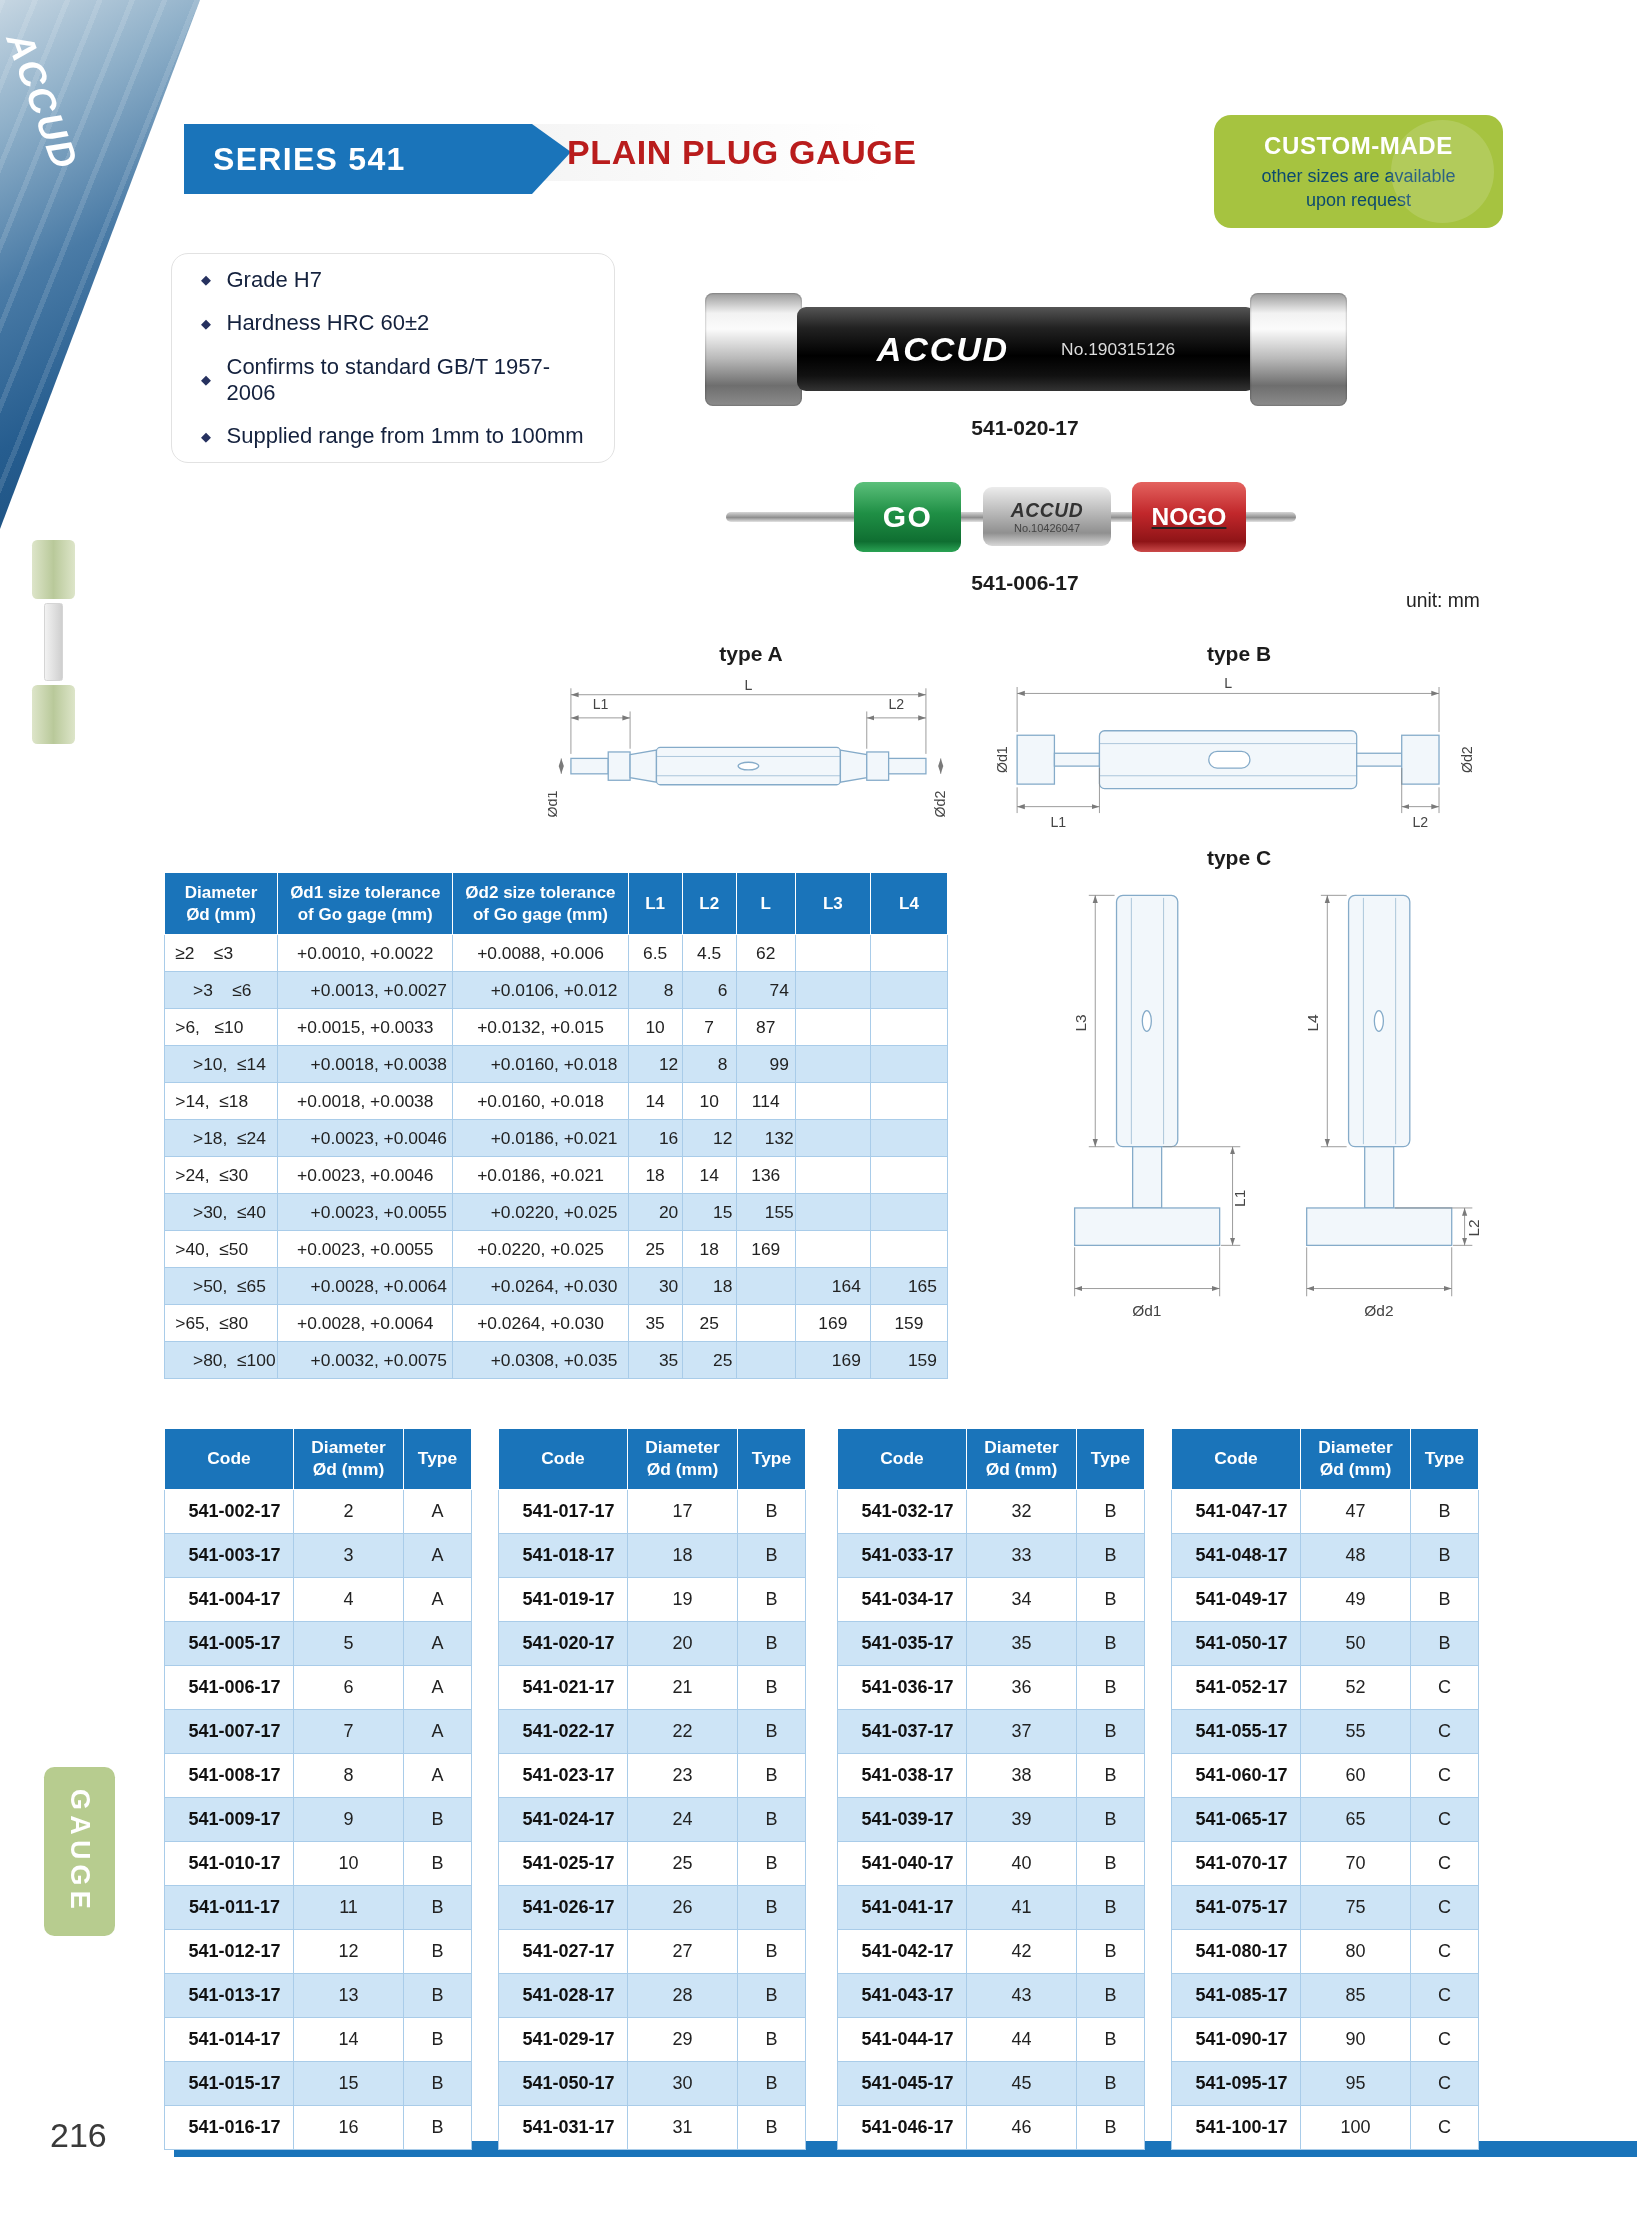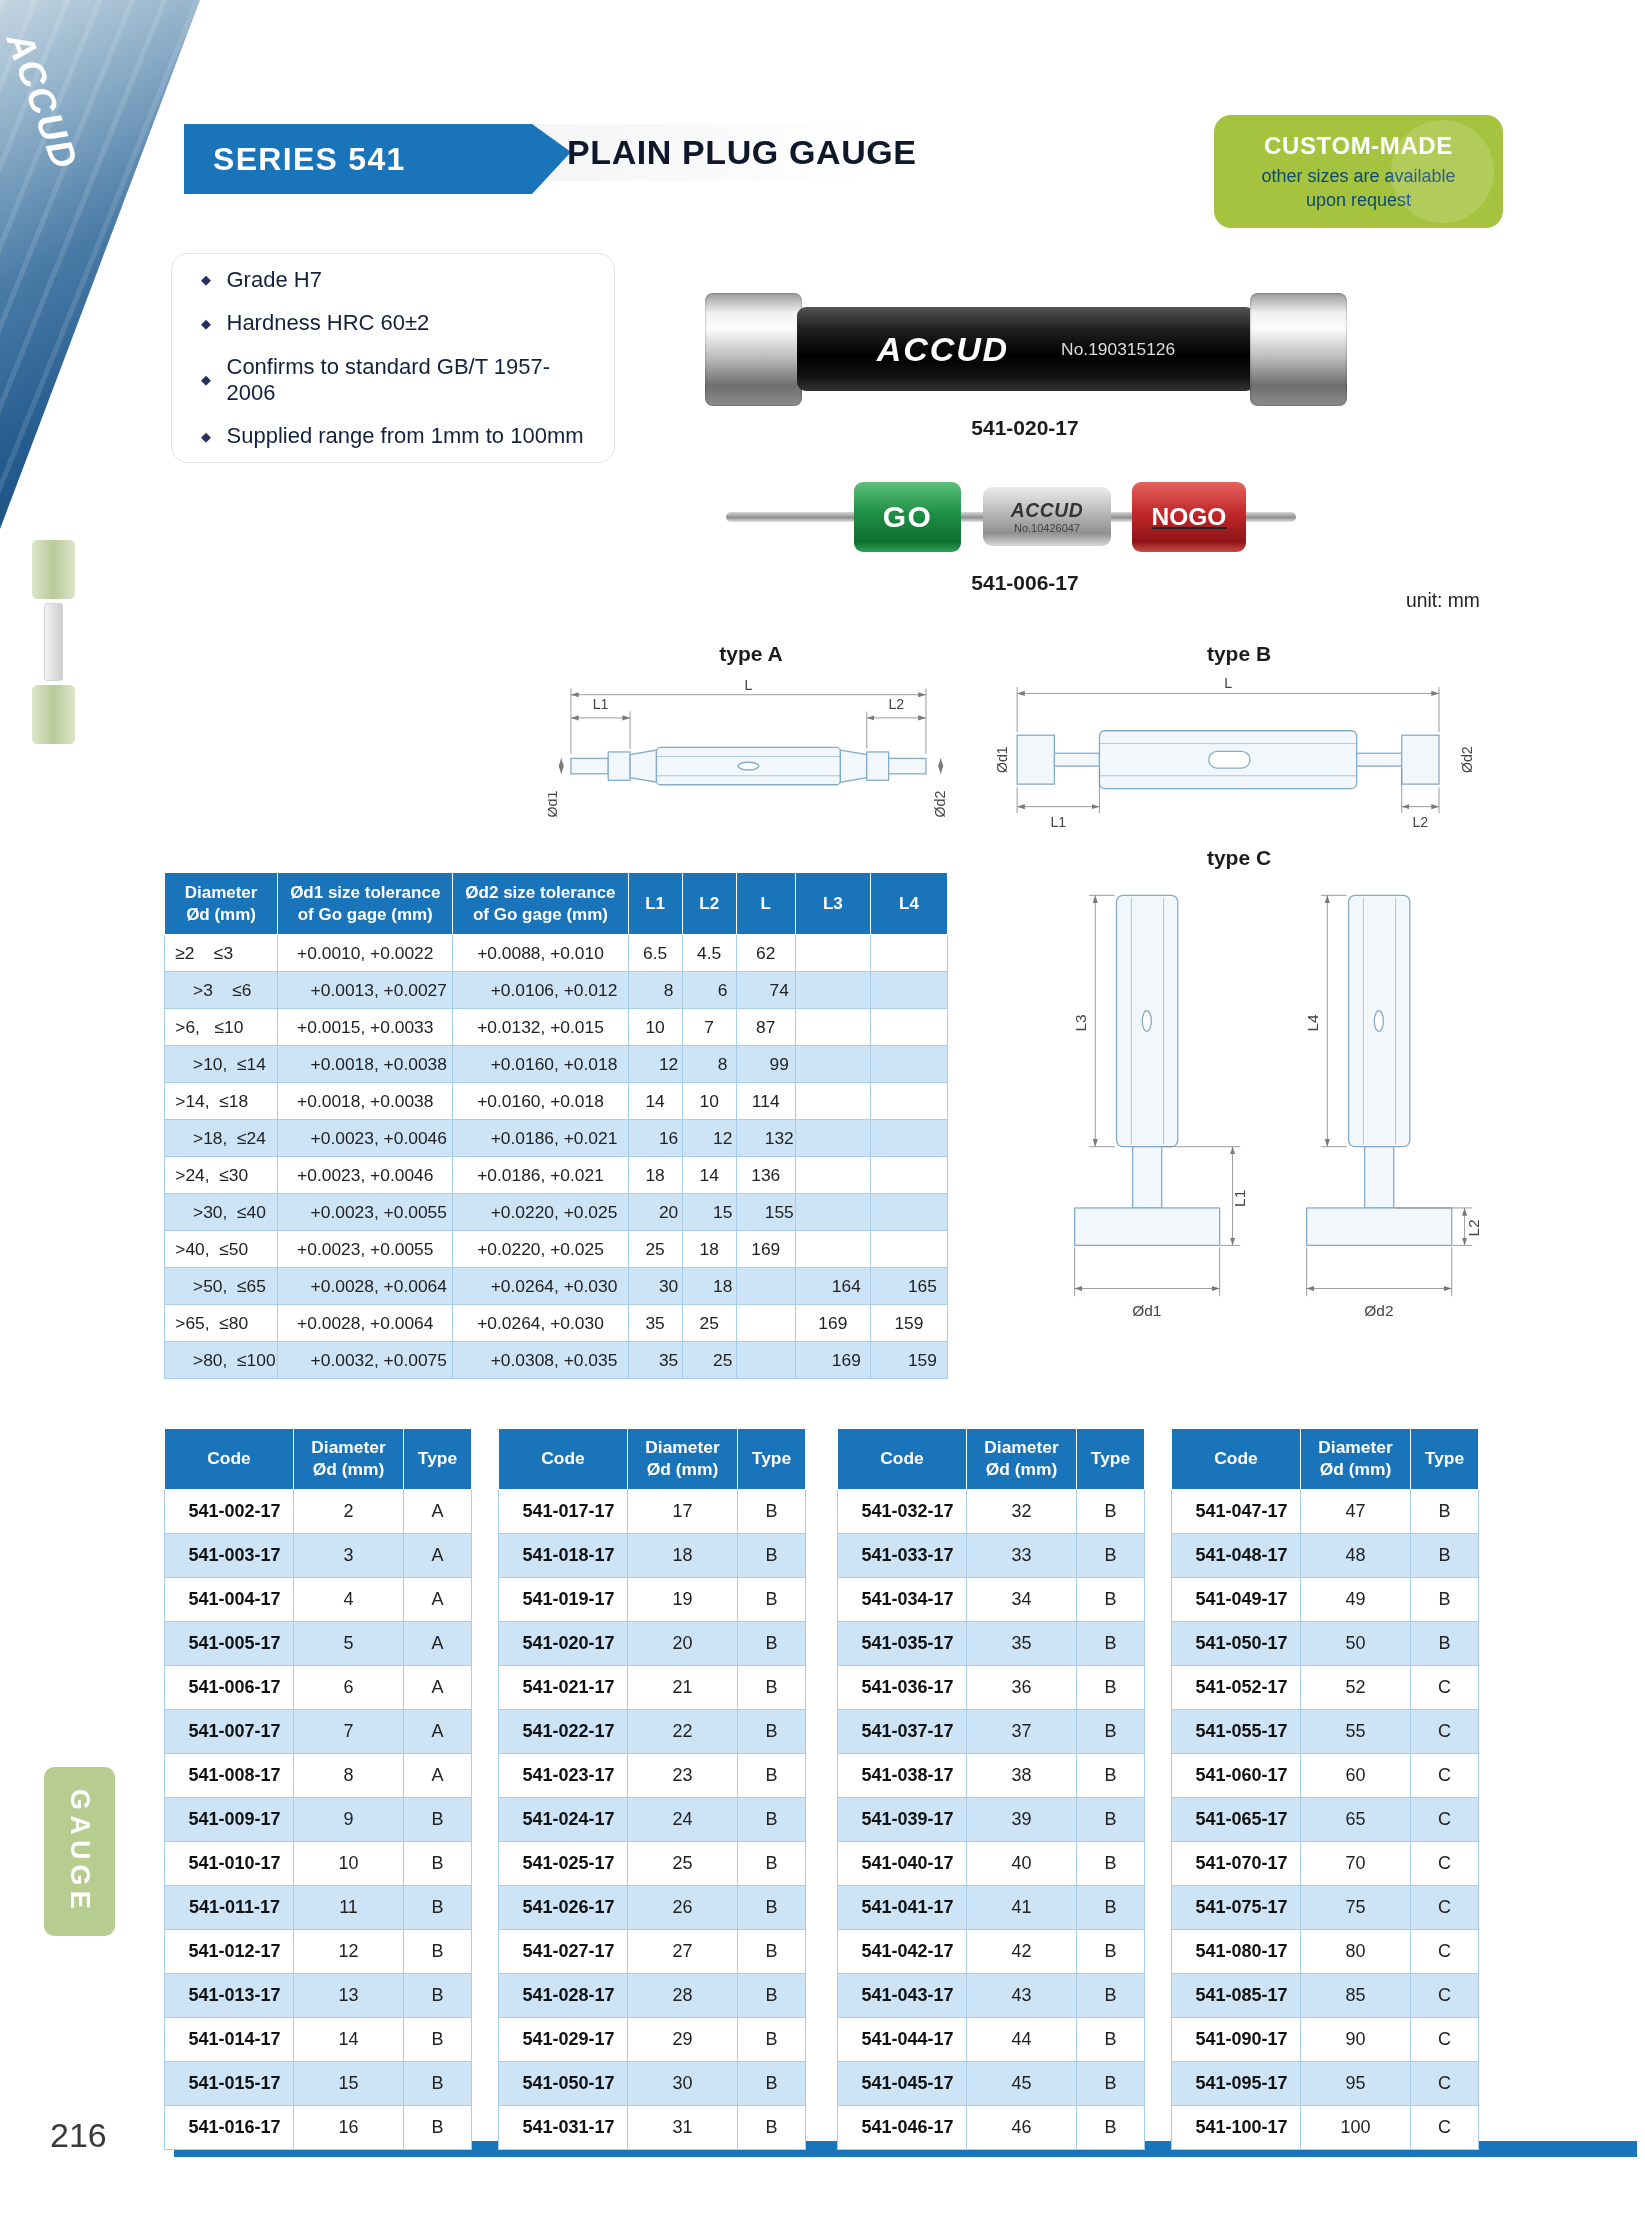--- a/index.html
+++ b/index.html
@@ -24,21 +24,21 @@
   .bottom-bar{position:absolute;left:174px;top:2141px;width:1463px;height:15.5px;background:#1a74ba;}
 
   
   .header-band{position:absolute;left:184px;top:124px;width:822px;height:57px;
     background:linear-gradient(to right,#ebebeb,#ffffff 85%);}
   .series-banner{position:absolute;left:184px;top:124px;width:387px;height:70px;background:#1a74ba;
     clip-path:polygon(0 0,348px 0,387px 28px,348px 100%,0 100%);
     display:flex;align-items:center;padding-left:29px;box-sizing:border-box;
     color:#fff;font-weight:bold;font-size:32px;letter-spacing:1.3px;}
   .page-title{position:absolute;left:567px;top:124px;height:57px;display:flex;align-items:center;
-    font-size:34px;font-weight:bold;color:#0f172a;letter-spacing:0.6px;}
+    font-size:34px;font-weight:bold;color:#b91c1c;letter-spacing:0.6px;}
   .badge{position:absolute;left:1214px;top:115px;width:289px;height:113px;border-radius:17px;background:#a6c340;
     text-align:center;box-sizing:border-box;padding-top:17px;overflow:hidden;}
   .badge::after{content:"";position:absolute;right:9px;top:5.2px;width:103px;height:103px;border-radius:50%;
     background:rgba(255,255,255,0.14);}
   .badge-title{color:#fff;font-weight:bold;font-size:24px;letter-spacing:0.6px;margin-bottom:5.2px;}
   .badge-line{color:#0c4a6e;font-size:18px;line-height:1.3;}
 
   
   .features{position:absolute;left:171px;top:253px;width:444px;height:210px;border:1.3px solid #e2e2e2;border-radius:17px;
     box-sizing:border-box;display:flex;flex-direction:column;justify-content:center;gap:17.4px;padding:6.4px 29px;}
@@ -327,21 +327,21 @@
           <th>L2</th>
           <th>L</th>
           <th>L3</th>
           <th>L4</th>
         </tr>
       </thead>
       <tbody>
           <tr>
             <td class="c-dia">≥2    ≤3</td>
             <td>+0.0010, +0.0022</td>
-            <td>+0.0088, +0.010</td>
+            <td>+0.0088, +0.006</td>
             <td>6.5</td>
             <td>4.5</td>
             <td>62</td>
             <td></td>
             <td></td>
           </tr>
           <tr class="alt">
             <td class="c-dia">&gt;3    ≤6</td>
             <td>+0.0013, +0.0027</td>
             <td>+0.0106, +0.012</td>

